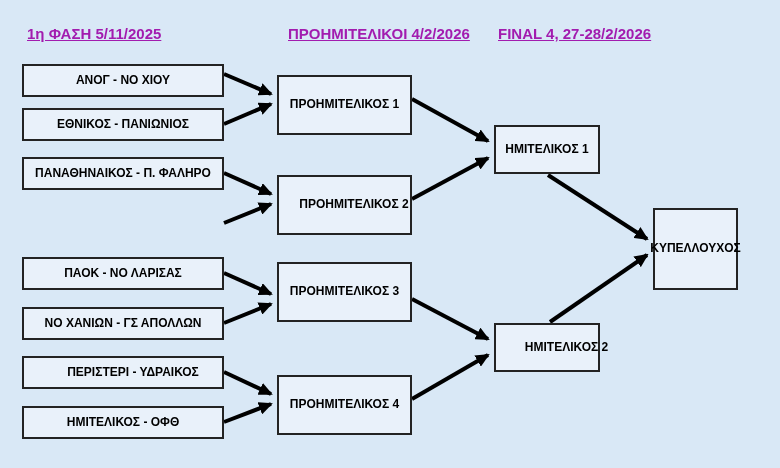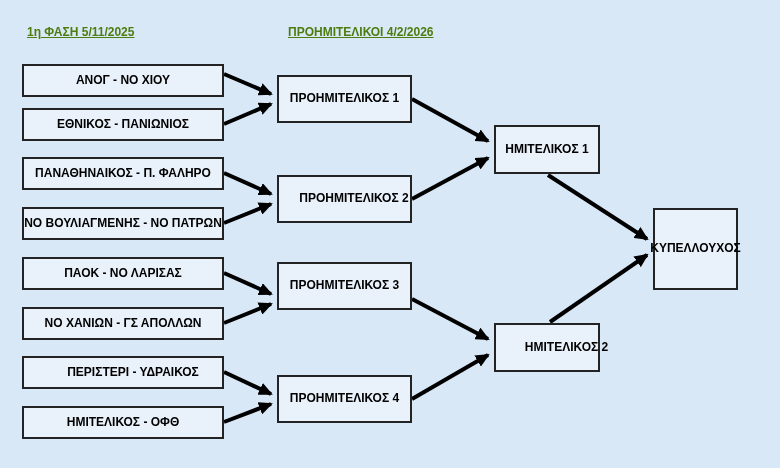--- a/index.html
+++ b/index.html
@@ -9,23 +9,23 @@
   }
   .canvas {
     position: relative;
     width: 780px;
     height: 468px;
     background: #d9e8f6;
     overflow: hidden;
   }
   .col-header {
     position: absolute;
-    font-size: 12px;
+    font-size: 15px;
     font-weight: bold;
-    color: #4d7c0f;
+    color: #a21caf;
     text-decoration: underline;
     white-space: nowrap;
     z-index: 3;
   }
   .box {
     position: absolute;
     box-sizing: border-box;
     background: #e9f1fa;
     border: 2px solid #232323;
     display: flex;
@@ -34,21 +34,21 @@
     text-align: center;
     font-size: 12px;
     font-weight: bold;
     color: #000;
     line-height: 1.1;
     z-index: 2;
     padding: 2px 4px;
     white-space: nowrap;
   }
   .team-box   { left: 22px;  width: 202px; height: 33px; }
-  .qf-box     { left: 277px; width: 135px; height: 48px; }
+  .qf-box     { left: 277px; width: 135px; height: 60px; }
   .sf-box     { left: 494px; width: 106px; height: 49px; }
   .cup-box    { left: 653px; width: 85px; height: 82px; top: 208px; }
   svg.arrows {
     position: absolute;
     top: 0; left: 0;
     width: 780px;
     height: 468px;
     z-index: 1;
     pointer-events: none;
   }
@@ -57,20 +57,21 @@
     stroke-width: 4;
   }
 </style>
 </head>
 <body>
 
 <div class="canvas">
 
   <span class="col-header" style="left:27px; top:25px;">1η ΦΑΣΗ 5/11/2025</span>
   <span class="col-header" style="left:288px; top:25px;">ΠΡΟΗΜΙΤΕΛΙΚΟΙ 4/2/2026</span>
+  <span class="col-header" style="left:498px; top:25px;">FINAL 4, 27-28/2/2026</span>
 
   <svg class="arrows" viewBox="0 0 780 468">
     <defs>
       <marker id="ah" markerUnits="userSpaceOnUse" markerWidth="14" markerHeight="13" viewBox="0 0 14 13" refX="12" refY="6.5" orient="auto">
         <path d="M0,0 L14,6.5 L0,13 Z" fill="#000"></path>
       </marker>
     </defs>
 
     <line x1="224" y1="74" x2="271" y2="94" marker-end="url(#ah)"></line>
     <line x1="224" y1="124" x2="271" y2="104" marker-end="url(#ah)"></line>
@@ -86,21 +87,20 @@
     <line x1="412" y1="299" x2="488" y2="339" marker-end="url(#ah)"></line>
     <line x1="412" y1="399" x2="488" y2="355" marker-end="url(#ah)"></line>
 
     <line x1="548" y1="175" x2="647" y2="239" marker-end="url(#ah)"></line>
     <line x1="550" y1="322" x2="647" y2="255" marker-end="url(#ah)"></line>
   </svg>
 
   <div class="box team-box" style="top:64px;">ΑΝΟΓ - ΝΟ ΧΙΟΥ</div>
   <div class="box team-box" style="top:108px;text-align:center;">ΕΘΝΙΚΟΣ - ΠΑΝΙΩΝΙΟΣ</div>
   <div class="box team-box" style="top:157px;">ΠΑΝΑΘΗΝΑΙΚΟΣ - Π. ΦΑΛΗΡΟ</div>
-  <div class="box team-box" style="top:207px;">ΝΟ ΒΟΥΛΙΑΓΜΕΝΗΣ - ΝΟ ΠΑΤΡΩΝ</div>
   <div class="box team-box" style="top:257px;">ΠΑΟΚ - ΝΟ ΛΑΡΙΣΑΣ</div>
   <div class="box team-box" style="top:307px;">ΝΟ ΧΑΝΙΩΝ - ΓΣ ΑΠΟΛΛΩΝ</div>
   <div class="box team-box" style="top:356px;padding-left:24px;">ΠΕΡΙΣΤΕΡΙ - ΥΔΡΑΙΚΟΣ</div>
   <div class="box team-box" style="top:406px;">ΗΜΙΤΕΛΙΚΟΣ - ΟΦΘ</div>
 
   <div class="box qf-box" style="top:75px;">ΠΡΟΗΜΙΤΕΛΙΚΟΣ 1</div>
   <div class="box qf-box" style="top:175px;padding-left:23px;">ΠΡΟΗΜΙΤΕΛΙΚΟΣ 2</div>
   <div class="box qf-box" style="top:262px;">ΠΡΟΗΜΙΤΕΛΙΚΟΣ 3</div>
   <div class="box qf-box" style="top:375px;">ΠΡΟΗΜΙΤΕΛΙΚΟΣ 4</div>
 

